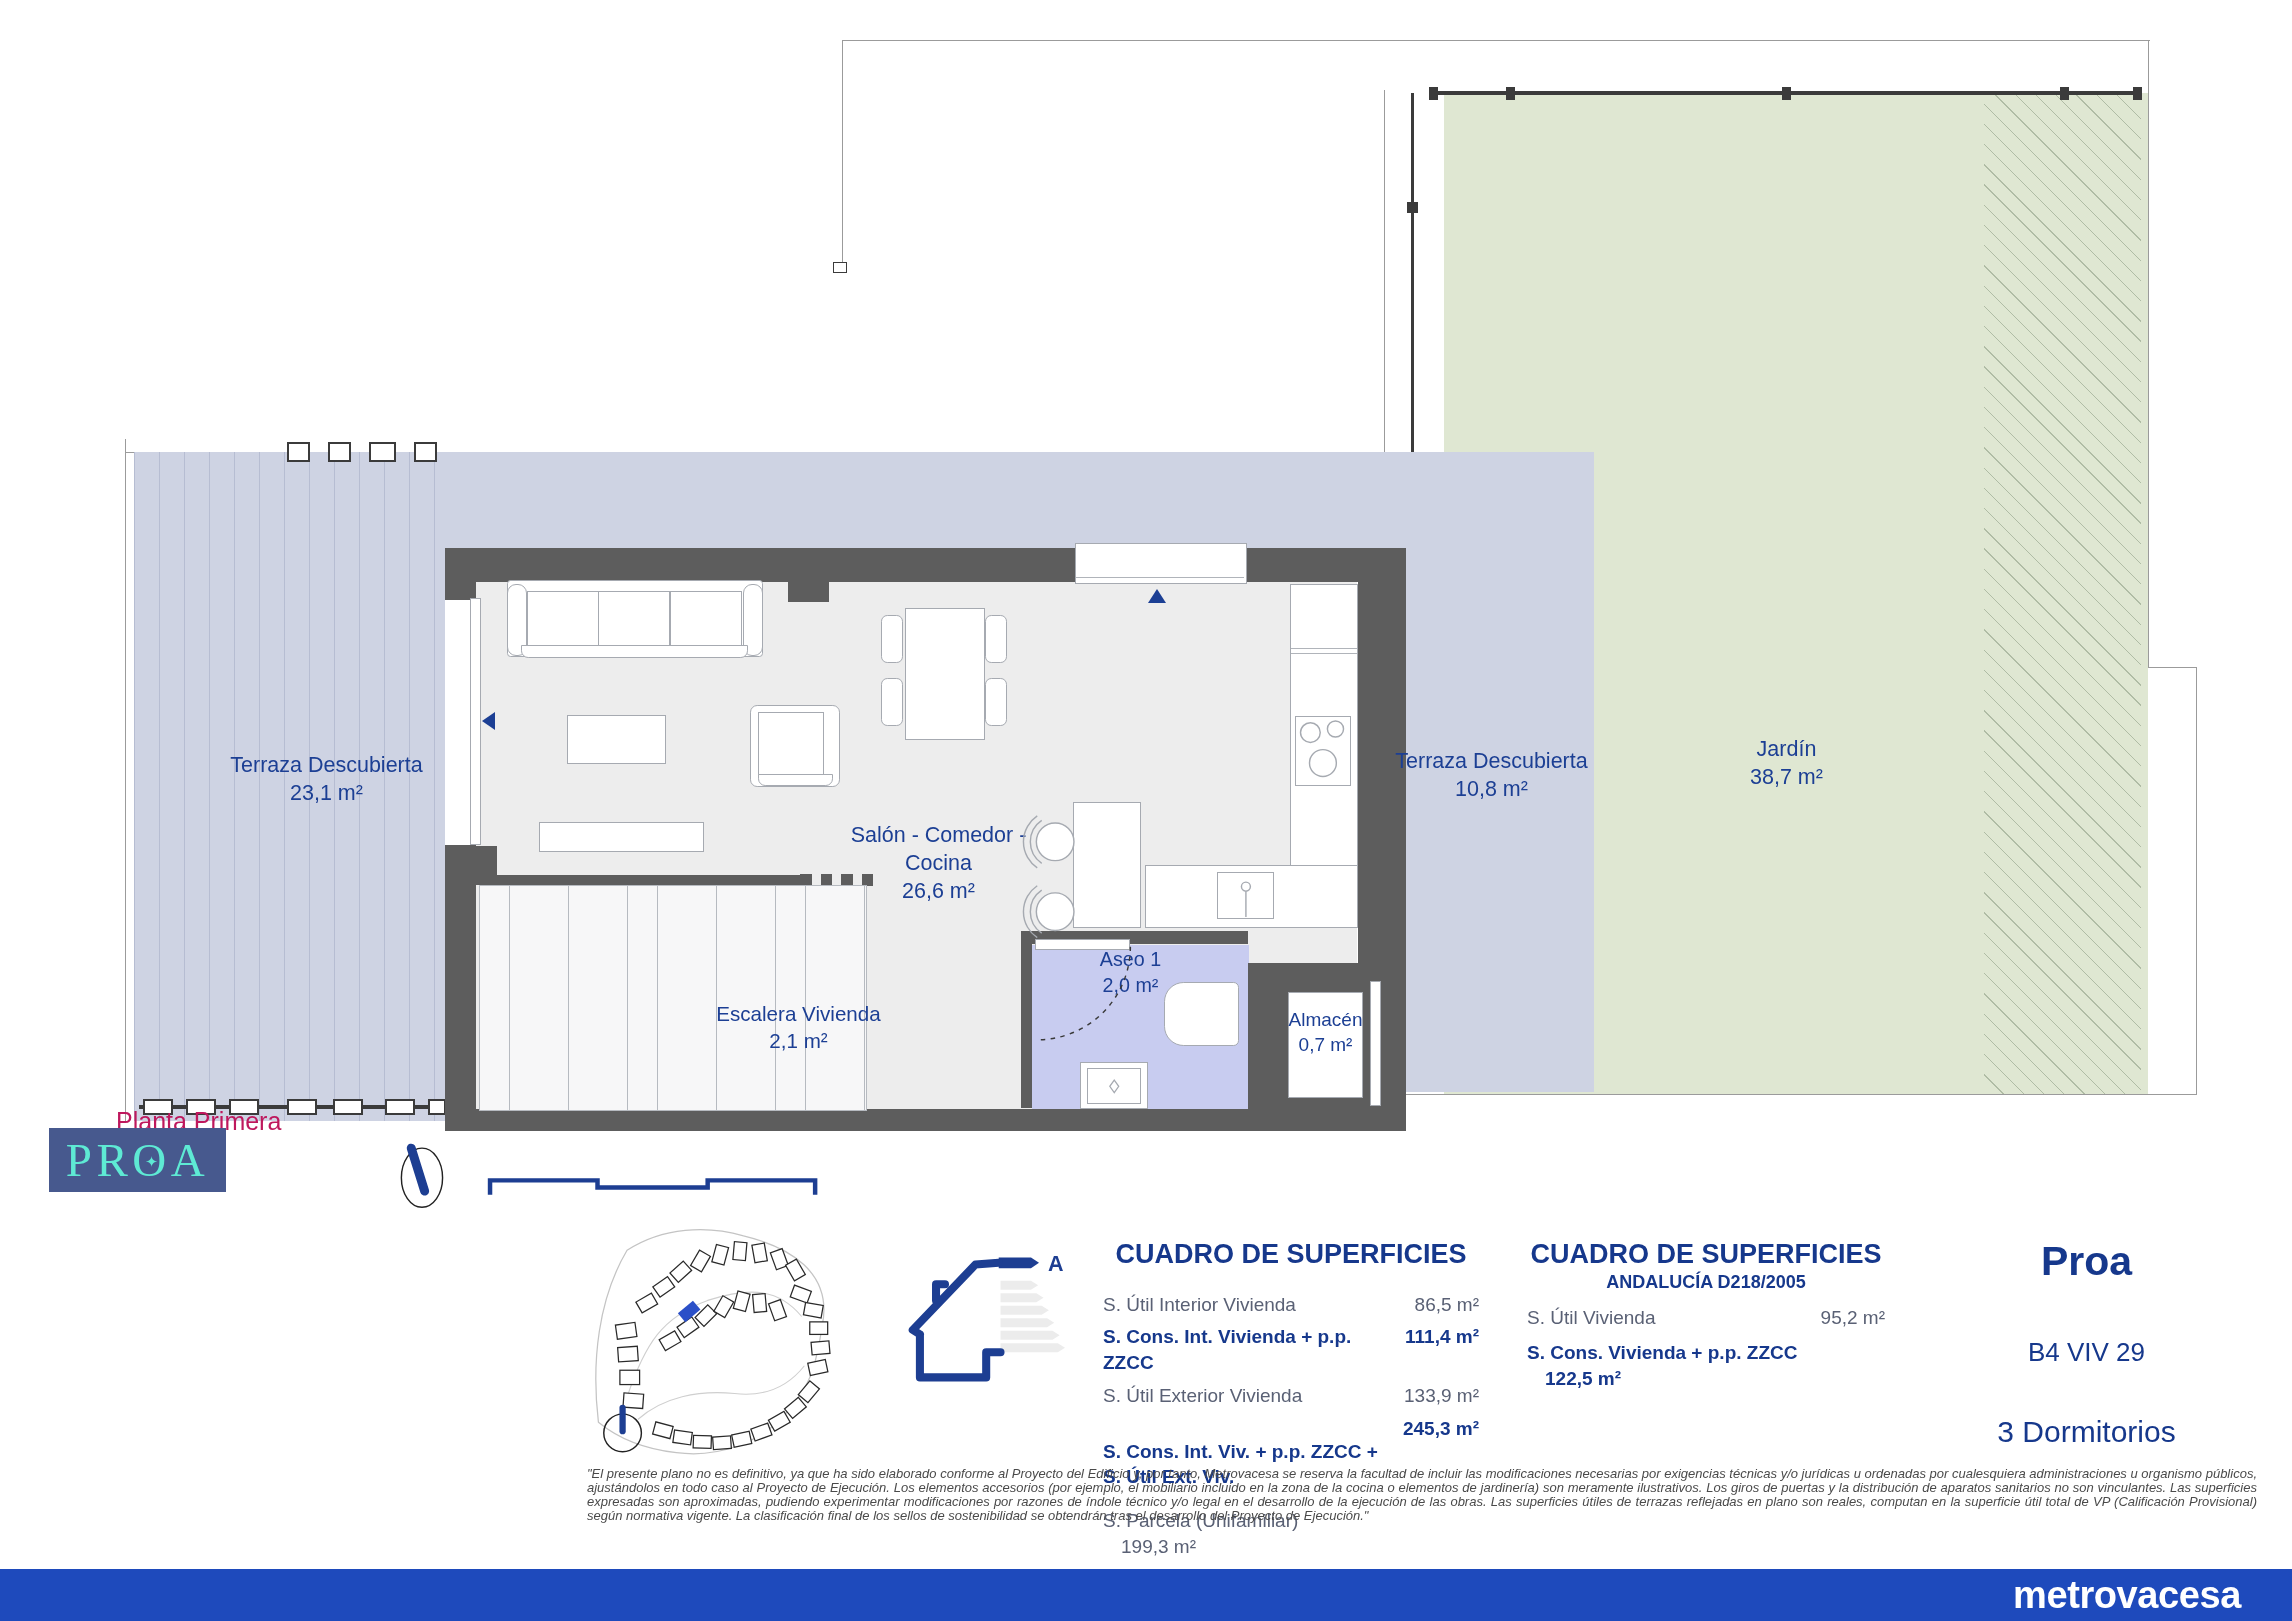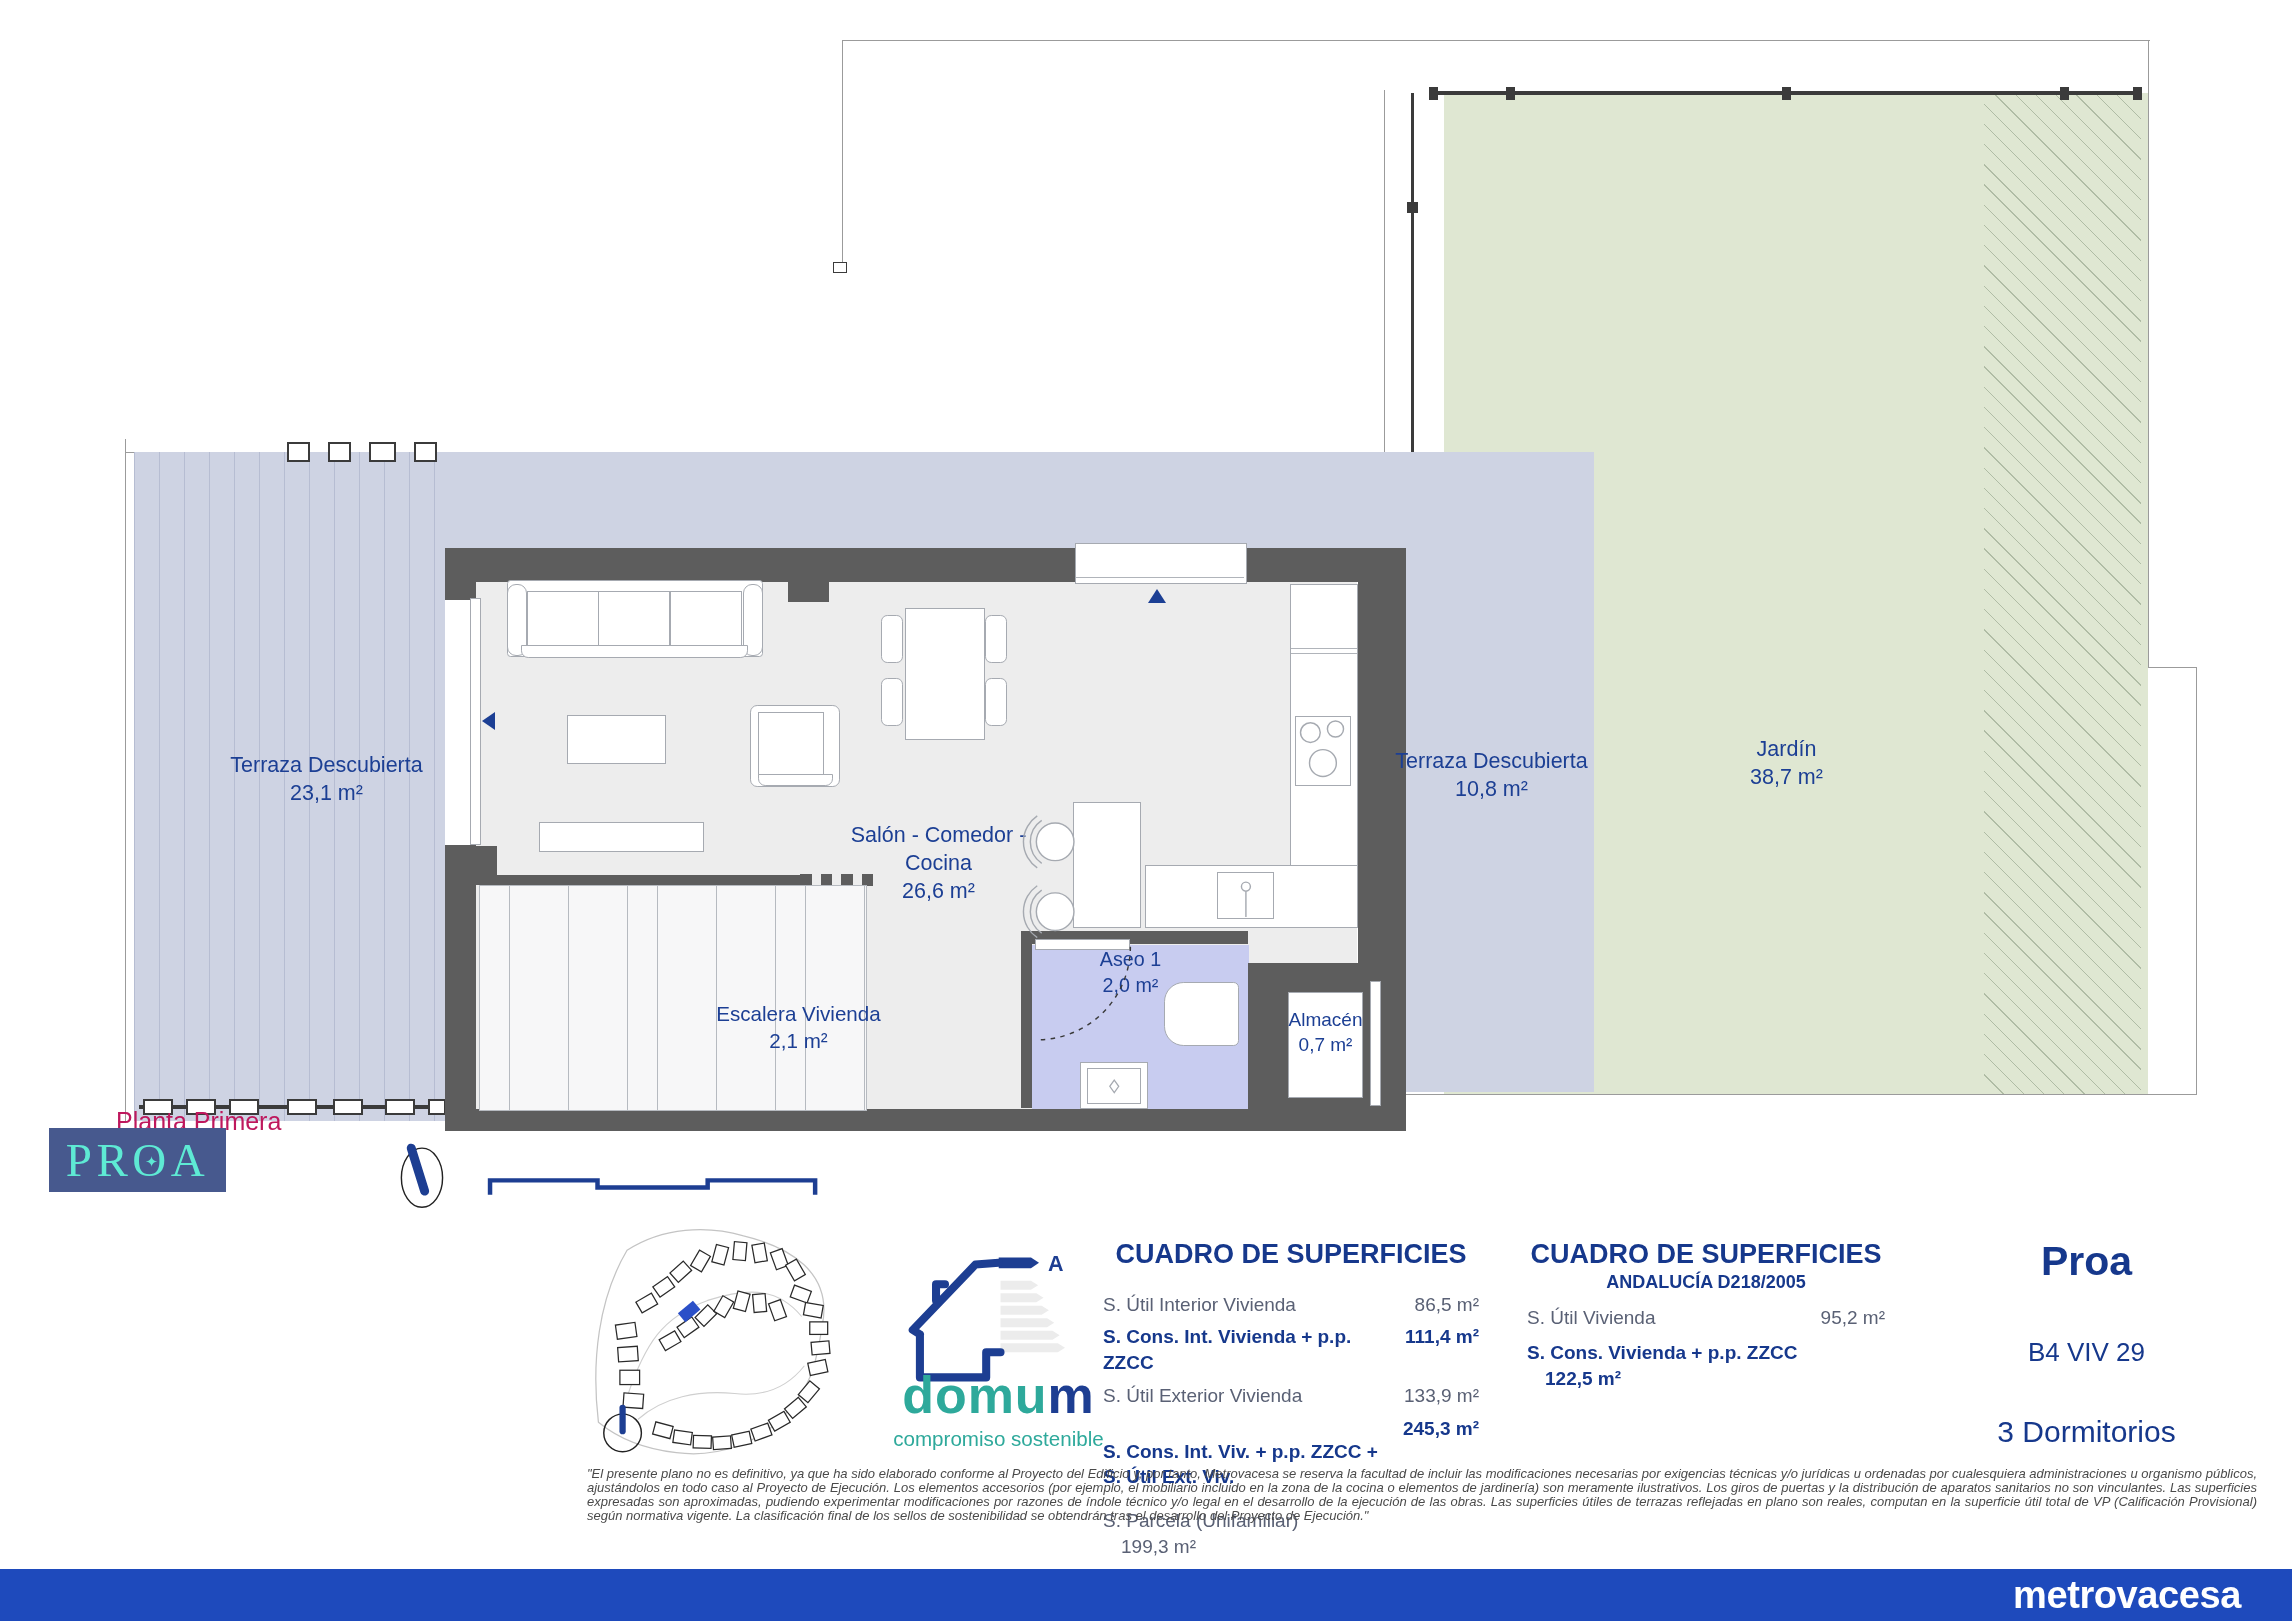--- a/index.html
+++ b/index.html
@@ -341,24 +341,20 @@
     <div class="row" style="margin-top:12.5px;">
       <span>S. Útil Vivienda</span>
         <span class="v">95,2 m²</span>
       </div>
     <div class="row b" style="margin-top:9px;flex-direction:column;">
       <span>S. Cons. Vivienda + p.p. ZZCC</span>
         <span class="v">122,5 m²</span>
       </div>
   </div>
 
-  <div class="domum" style="top:1358px;">
-    <div class="word"><span class="t">domu</span><span class="n">m</span></div>
-    <div class="tag">compromiso sostenible</div>
-  </div>
 
   <div class="unit">
     <div class="nm">Proa</div>
     <div class="cd">B4 VIV 29</div>
     <div class="bd">3 Dormitorios</div>
   </div>
 
   <div class="disclaimer">"El presente plano no es definitivo, ya que ha sido elaborado conforme al Proyecto del Edificio y, por tanto, Metrovacesa se reserva la facultad de incluir las modificaciones necesarias por exigencias técnicas y/o jurídicas u ordenadas por cualesquiera administraciones u organismo públicos, ajustándolos en todo caso al Proyecto de Ejecución. Los elementos accesorios (por ejemplo, el mobiliario incluido en la zona de la cocina o elementos de jardinería) son meramente ilustrativos. Los giros de puertas y la distribución de aparatos sanitarios no son vinculantes. Las superficies expresadas son aproximadas, pudiendo experimentar modificaciones por razones de índole técnico y/o legal en el desarrollo de la ejecución de las obras. Las superficies útiles de terrazas reflejadas en plano son reales, computan en la superficie útil total de VP (Calificación Provisional) según normativa vigente. La clasificación final de los sellos de sostenibilidad se obtendrán tras el desarrollo del Proyecto de Ejecución."</div>
 
   <div class="footer">

